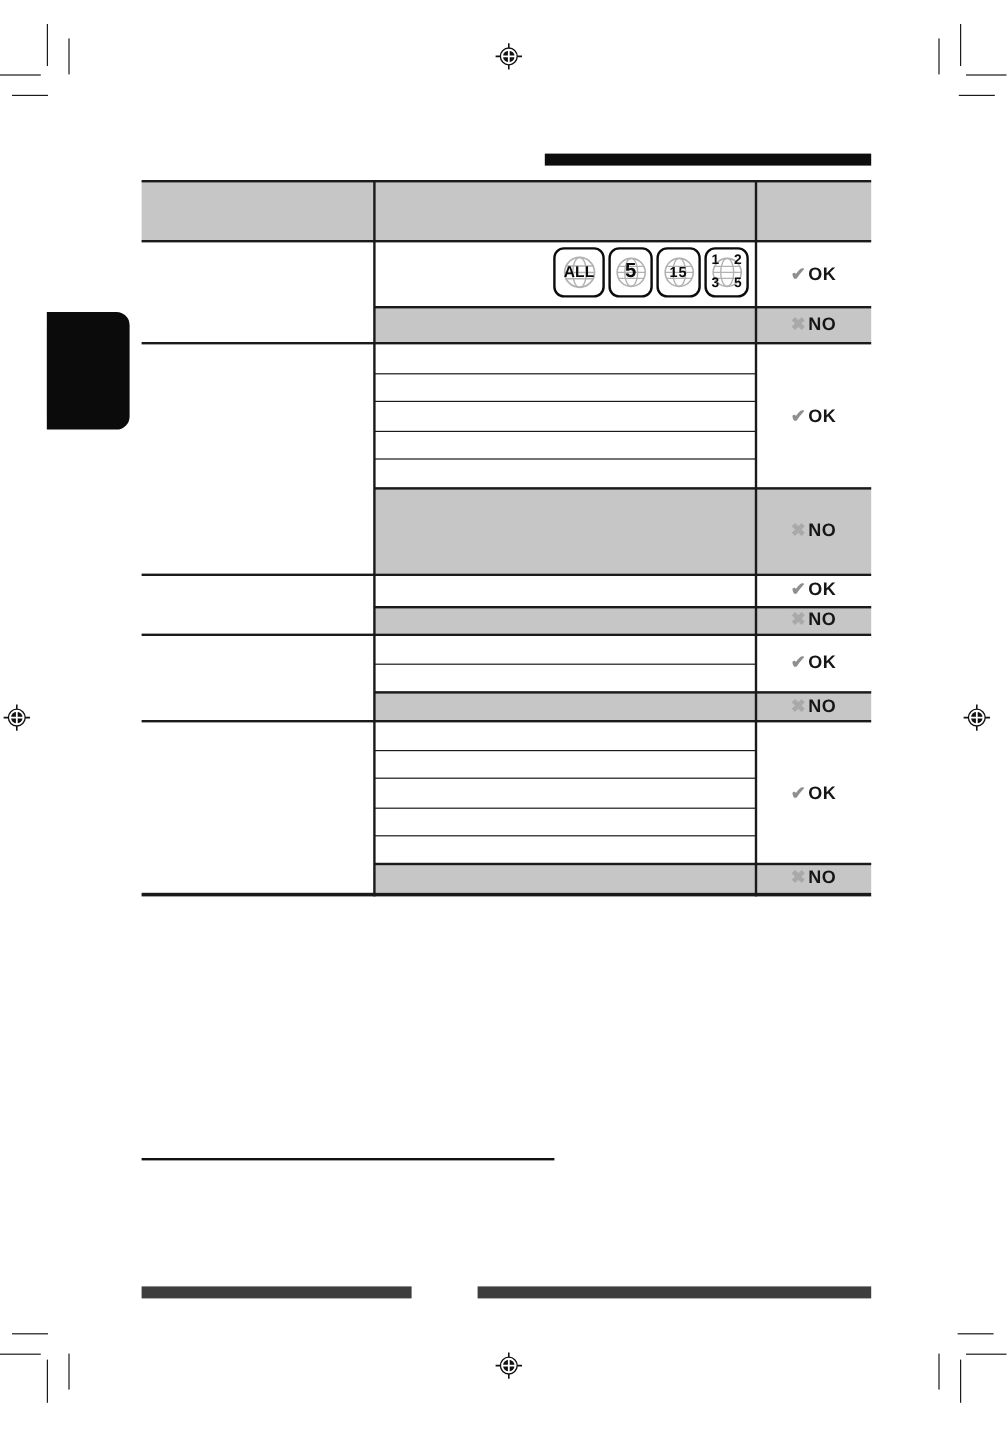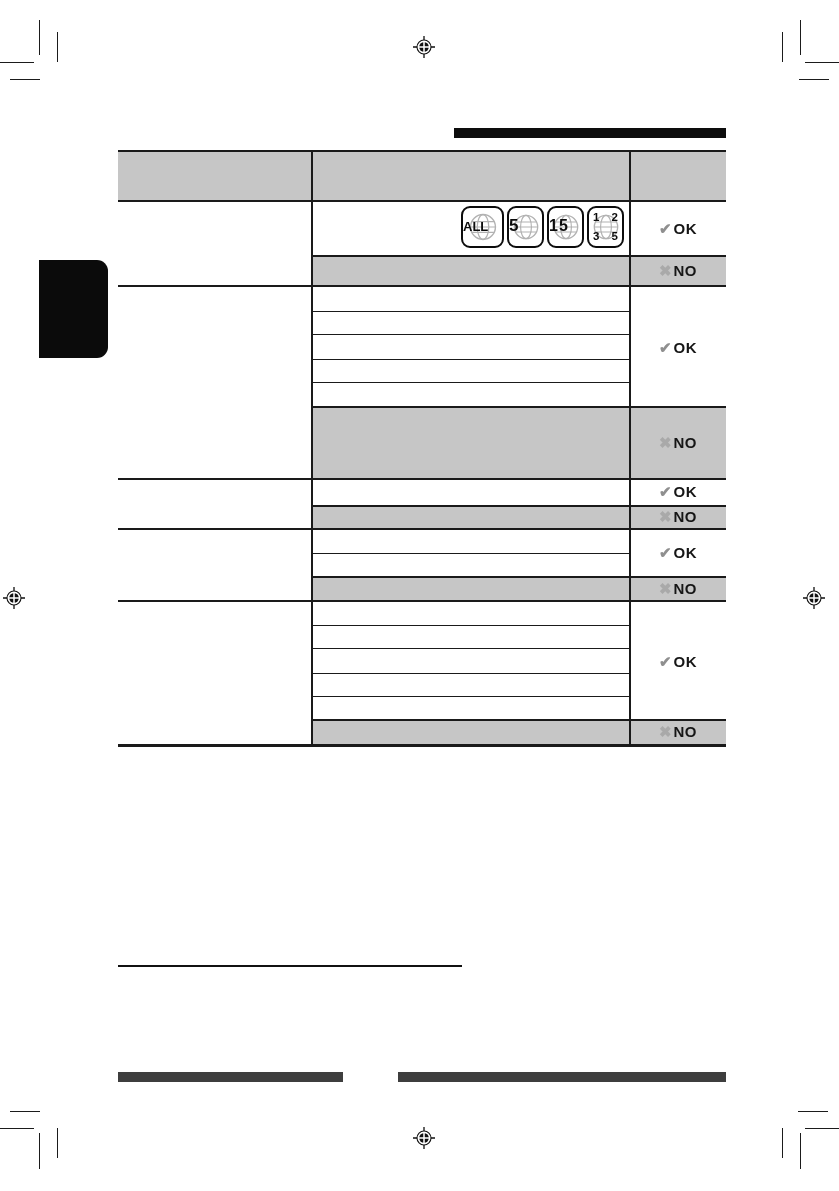--- a/index.html
+++ b/index.html
@@ -39,24 +39,24 @@
   .verdict.no .glyph{color:#a9a9a9;}
   .verdict .vlabel{color:#161616;letter-spacing:0.5px;}
 
   
   .regrow{position:absolute;left:343px;top:56px;display:flex;gap:3px;align-items:center;}
   .rbadge{position:relative;width:37px;height:42px;background:#fff;border:2.5px solid #0c0c0c;
           border-radius:9px;box-sizing:border-box;}
   .rbadge.wide{width:43px;}
   .rbadge svg{position:absolute;left:50%;top:50%;transform:translate(-50%,-50%);}
   .rbadge .num{position:absolute;left:0;top:50%;width:100%;transform:translateY(-54%);
-               text-align:left;font-weight:700;color:#0c0c0c;}
+               text-align:center;font-weight:700;color:#0c0c0c;}
   .rbadge .num.all{font-size:13px;letter-spacing:0;}
   .rbadge .num.big{font-size:17px;}
-  .rbadge .num.two{font-size:16px;letter-spacing:1px;}
+  .rbadge .num.two{font-size:12px;letter-spacing:1px;}
   .corner{position:absolute;font-weight:700;font-size:11.5px;color:#0c0c0c;line-height:1;}
   .corner.tl{left:4px;top:4px;} .corner.tr{right:4px;top:4px;}
   .corner.bl{left:4px;bottom:4px;} .corner.br{right:4px;bottom:4px;}
 
   .regmark{position:absolute;width:24px;height:24px;}
 </style>
 </head>
 <body>
 
 <div class="page">

